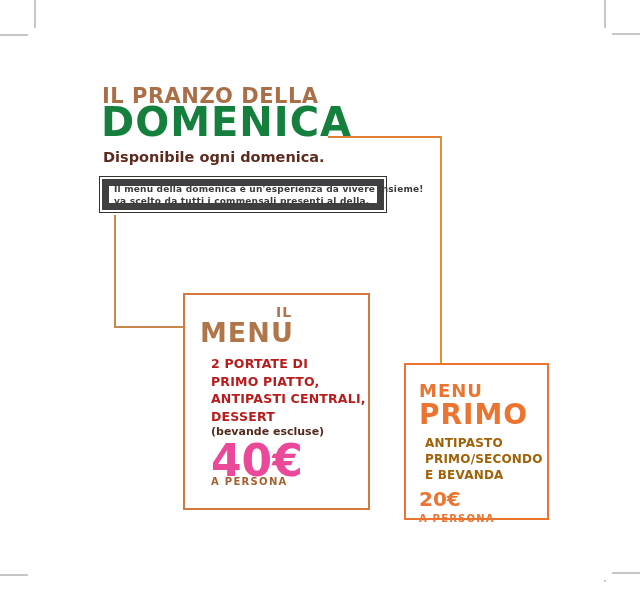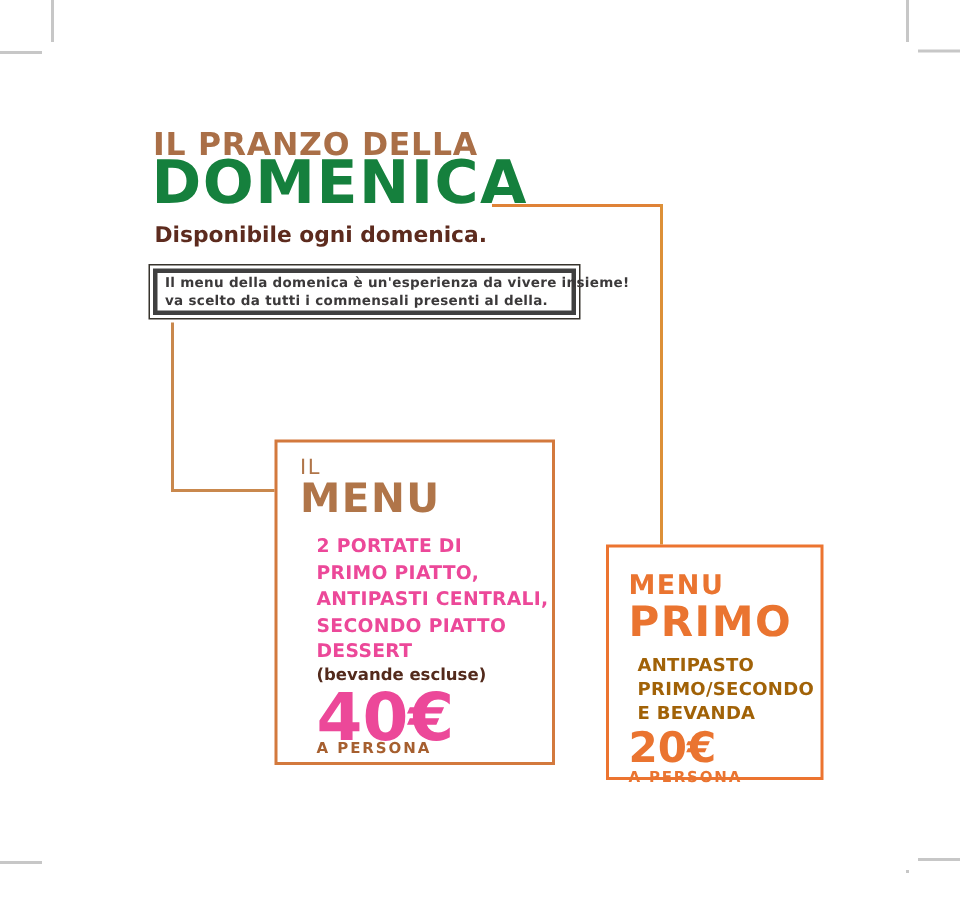--- a/index.html
+++ b/index.html
@@ -25,44 +25,44 @@
     font-size:14.5px;font-weight:600;color:#5d2b1e;white-space:nowrap;
   }
   .title-rule{position:absolute;left:328px;top:136px;width:114px;height:2px;background:#df8237;}
   
   .info-box{
     position:absolute;left:99px;top:176px;width:288px;height:37px;
     border:1px solid #37332c;box-sizing:border-box;background:#ffffff;
   }
   .info-box-inner{
     position:absolute;left:2px;top:2px;right:2px;bottom:2px;
-    border:3px solid #404040;box-sizing:border-box;
+    border:7px solid #404040;box-sizing:border-box;
     display:flex;flex-direction:column;justify-content:center;
     padding-left:5px;
   }
   .info-line{
     font-size:9px;font-weight:bold;color:#3b393a;line-height:12px;
     letter-spacing:.2px;white-space:nowrap;
   }
   
   .conn{position:absolute;}
   .conn-left-v{left:114px;top:215px;width:2px;height:113px;background:#c9884d;}
   .conn-left-h{left:114px;top:326px;width:83px;height:2px;background:#c9884d;}
   .conn-right-v{left:440px;top:136px;width:2px;height:236px;background:#dd9038;}
   
   .menu-box{
     position:absolute;left:183px;top:293px;width:187px;height:217px;
     border:2px solid #d3793d;box-sizing:border-box;background:#ffffff;
     padding:10px 0 0 15px;
   }
-  .menu-box .t1{font-size:14px;font-weight:normal;letter-spacing:1px;color:#b07549;line-height:14px;}
+  .menu-box .t1{font-size:14px;font-weight:bold;letter-spacing:1px;color:#b07549;line-height:14px;text-align:center;}
   .menu-box .t2{font-size:27px;font-weight:bold;letter-spacing:1px;color:#b07549;line-height:27px;}
   .menu-items{margin:9px 0 0 11px;}
   .menu-item{
-    font-size:12.5px;font-weight:bold;color:#ec4899;line-height:17.5px;
+    font-size:12.5px;font-weight:bold;color:#b91c1c;line-height:17.5px;
     letter-spacing:.2px;white-space:nowrap;
   }
   .menu-note{
     margin-left:11px;font-size:11px;font-weight:600;color:#532a1c;line-height:13px;
     white-space:nowrap;
   }
   .menu-price{
     margin:8px 0 0 11px;font-size:44px;font-weight:bold;color:#ec4899;line-height:30px;
   }
   .menu-price-unit{
@@ -74,21 +74,21 @@
     padding:16px 0 0 13px;
   }
   .baby-box .t1{font-size:18px;font-weight:bold;letter-spacing:1px;color:#ea7430;line-height:20px;}
   .baby-box .t2{font-size:28px;font-weight:bold;letter-spacing:1px;color:#ea7430;line-height:28px;}
   .baby-items{margin:6px 0 0 6px;}
   .baby-item{
     font-size:12px;font-weight:bold;color:#a16207;line-height:16px;
     letter-spacing:.2px;white-space:nowrap;
   }
   .baby-price{
-    margin-top:2px;font-size:28px;font-weight:bold;color:#ea7430;line-height:28px;
+    margin-top:2px;font-size:20px;font-weight:bold;color:#ea7430;line-height:28px;
   }
   .baby-price-unit{
     font-size:10px;font-weight:bold;letter-spacing:1.2px;color:#ea7430;
   }
 </style>
 </head>
 <body>
 
 <div id="canvas">
 
@@ -117,21 +117,20 @@
   <div class="conn conn-left-h"></div>
   <div class="conn conn-right-v"></div>
 
   <div class="menu-box">
     <div class="t1">IL</div>
     <div class="t2">MENU</div>
     <div class="menu-items">
       <div class="menu-item">2 PORTATE DI</div>
       <div class="menu-item">PRIMO PIATTO,</div>
       <div class="menu-item">ANTIPASTI CENTRALI,</div>
-      <div class="menu-item">SECONDO PIATTO</div>
       <div class="menu-item">DESSERT</div>
     </div>
     <div class="menu-note">(bevande escluse)</div>
     <div class="menu-price">40€</div>
     <div class="menu-price-unit">A PERSONA</div>
   </div>
 
   <div class="baby-box">
     <div class="t1">MENU</div>
     <div class="t2">PRIMO</div>

